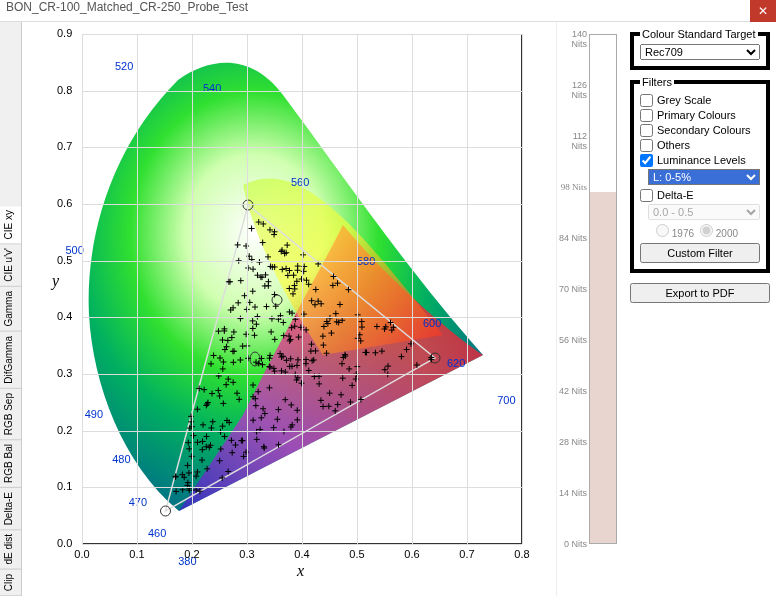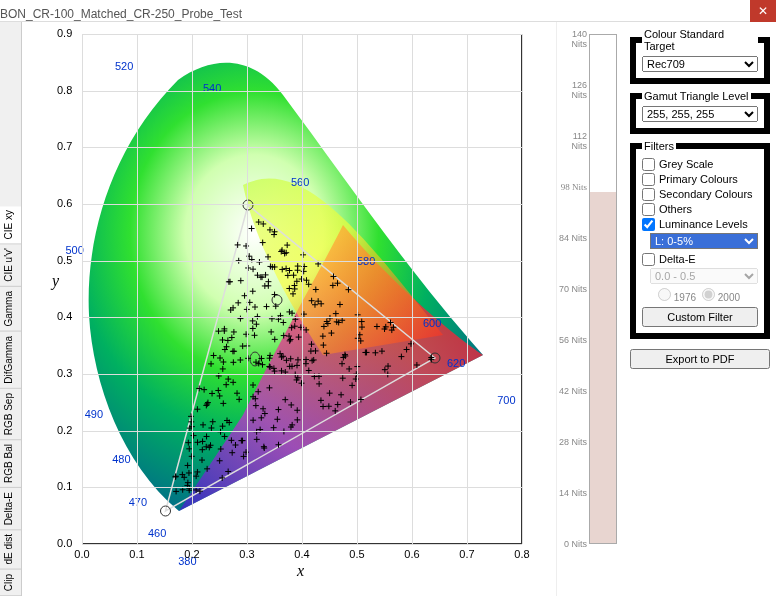--- a/index.html
+++ b/index.html
@@ -1,35 +1,35 @@
 <!DOCTYPE html>
 <html><head>
 <meta charset="utf-8">
 <style>
 * { box-sizing: border-box; margin: 0; padding: 0; }
 body { font-family: "Segoe UI", Tahoma, sans-serif; font-size: 11px; background: #fff; width: 776px; height: 596px; overflow: hidden; position: relative; }
-.titlebar { height: 22px; background: #fff; border-bottom: 1px solid #ddd; display: flex; align-items: flex-end; color: #555; font-size: 12px; }
+.titlebar { height: 22px; background: #fff; border-bottom: 1px solid #ddd; display: flex; align-items: flex-start; padding-left: 6px; color: #555; font-size: 12px; }
 .closebtn { position: absolute; top: 0; right: 0; width: 26px; height: 22px; background: #c0392b; color: #fff; text-align: center; line-height: 22px; font-size: 12px; cursor: pointer; }
 .main { display: flex; height: 574px; }
 .sidetabs { width: 22px; display: flex; flex-direction: column-reverse; border-right: 1px solid #ccc; background: #f0f0f0; }
 .tab { writing-mode: vertical-rl; transform: rotate(180deg); font-size: 10px; padding: 4px 3px; border-top: 1px solid #ccc; background: #f0f0f0; text-align: center; cursor: pointer; }
 .tab.active { background: #fff; }
 .chartarea { flex: 1; position: relative; background: #fff; }
 .plot { position: absolute; left: 60px; top: 12px; width: 440px; height: 510px; border: 1px solid #333; }
 .grid-h, .grid-v { position: absolute; background: #ddd; }
 .ytick { position: absolute; left: 35px; width: 22px; font-size: 11px; }
 .xtick { position: absolute; top: 526px; width: 24px; text-align: center; font-size: 11px; }
 .axislabel { position: absolute; font-style: italic; font-family: Georgia, serif; font-size: 16px; }
 .wlabel { position: absolute; color: #0033cc; font-size: 11px; }
 .nitscale { width: 70px; border-left: 1px solid #eee; position: relative; padding-top: 12px; }
 .nitbar { position: absolute; top: 12px; left: 32px; width: 28px; height: 510px; border: 1px solid #aaa; background: #fff; }
 .nitfill { position: absolute; bottom: 0; left: 0; right: 0; background: #e8d5d0; }
 .nittick { position: absolute; left: 2px; font-size: 9px; color: #888; width: 28px; text-align: right; }
 .controls { width: 150px; padding: 6px 6px 6px 4px; font-size: 11px; }
-fieldset { border: 6px solid #000000; margin-bottom: 6px; padding: 4px 6px 6px; }
+fieldset { border: 4px solid #000000; margin-bottom: 6px; padding: 4px 6px 6px; }
 legend { font-size: 11px; padding: 0 2px; }
 select, input[type=text], button { font-size: 11px; font-family: inherit; }
 select { width: 100%; }
 .lumrow { display: flex; gap: 4px; }
 .lumcol { flex: 1; text-align: center; }
 .lumcol input { width: 100%; text-align: center; font-size: 10px; }
 .cr { text-align: center; margin-top: 6px; }
 .chk { display: flex; align-items: flex-start; gap: 4px; margin: 2px 0; }
 .chk input { margin: 0; }
 .sub { margin-left: 8px; margin-bottom: 4px; }
@@ -1404,24 +1404,20 @@
       </div>
   </div>
 
   <div class="controls">
     <fieldset>
       <legend>Colour Standard Target</legend>
       <select><option>Rec709</option></select>
     </fieldset>
 
 
-    <fieldset>
-      <legend>Gamut Triangle Level</legend>
-      <select><option>255, 255, 255</option></select>
-    </fieldset>
 
     <fieldset>
       <legend>Filters</legend>
       <label class="chk">
           <input type="checkbox" style="">
           <span>Grey Scale</span>
         </label>
       <label class="chk">
           <input type="checkbox" style="">
           <span>Primary Colours</span>

